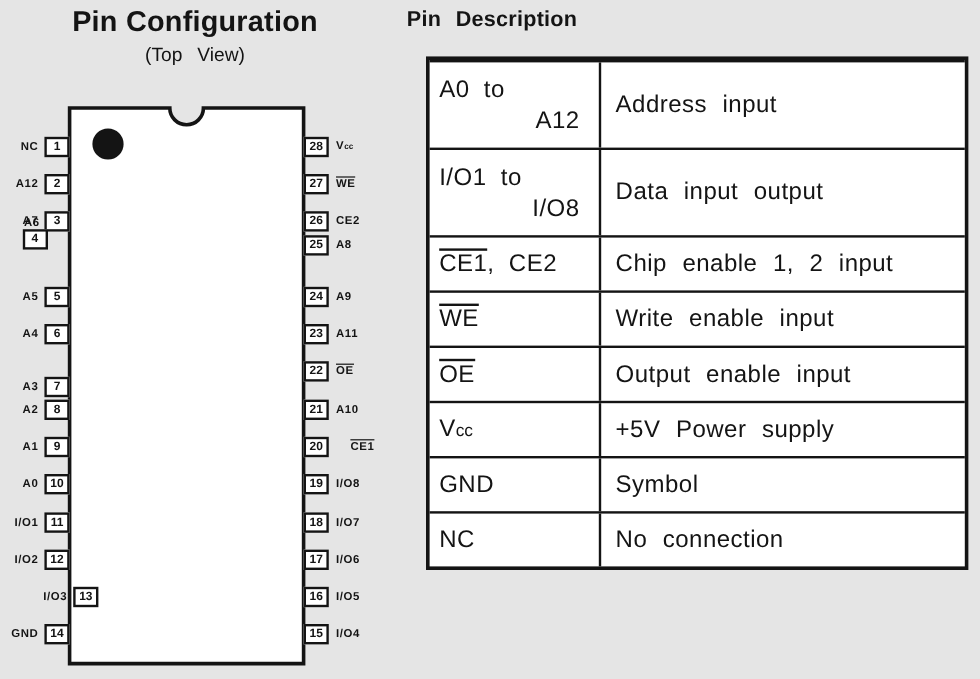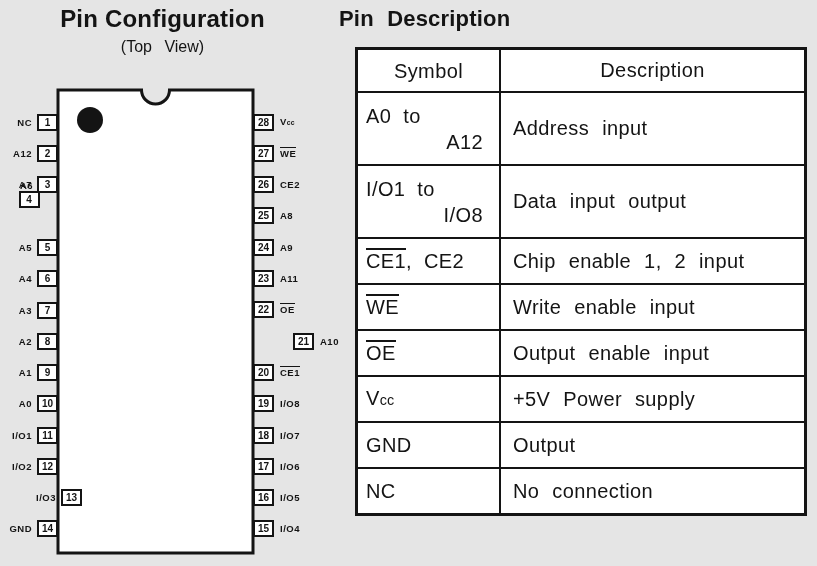--- a/index.html
+++ b/index.html
@@ -27,21 +27,21 @@
     flex:0 0 auto;width:21px;height:17px;border:2px solid #141414;box-sizing:border-box;
     background:#fff;font-size:10px;font-weight:700;
     display:flex;align-items:center;justify-content:center;line-height:12px;
   }
   .ov{border-top:1.6px solid #141414;}
   .ov:empty,.sub:empty{display:none;}
   .sub{font-size:0.72em;letter-spacing:0;}
   
   .desc-title{
     position:absolute;left:339px;top:6px;
-    font-size:22px;font-weight:700;word-spacing:7px;letter-spacing:0.2px;
+    font-size:18px;font-weight:700;word-spacing:7px;letter-spacing:0.2px;
   }
   .ptable{
     position:absolute;left:355px;top:47px;width:452px;
     border:3px solid #141414;background:#fff;box-sizing:border-box;
   }
   .trow{display:grid;grid-template-columns:143px 1fr;border-top:2px solid #141414;height:44px;}
   .trow.thead{border-top:none;height:41px;}
   .trow.tall{height:71px;}
   .cell{box-sizing:border-box;}
   .sym{
@@ -89,21 +89,21 @@
     <span class="pbox">4</span>
   </div>
       <div class="pin pin-left" style="top: 239px;">
     <span class="plabel"><span>A5</span></span>
     <span class="pbox">5</span>
   </div>
       <div class="pin pin-left" style="top: 270px;">
     <span class="plabel"><span>A4</span></span>
     <span class="pbox">6</span>
   </div>
-      <div class="pin pin-left" style="top: 302px;">
+      <div class="pin pin-left" style="top: 314px;">
     <span class="plabel"><span>A3</span></span>
     <span class="pbox">7</span>
   </div>
       <div class="pin pin-left" style="top: 333px;">
     <span class="plabel"><span>A2</span></span>
     <span class="pbox">8</span>
   </div>
       <div class="pin pin-left" style="top: 364px;">
     <span class="plabel"><span>A1</span></span>
     <span class="pbox">9</span>
@@ -135,41 +135,41 @@
     <span class="plabel"><span>V</span><span class="sub">cc</span></span>
   </div>
       <div class="pin pin-right" style="top: 145px;">
     <span class="pbox">27</span>
     <span class="plabel"><span class="ov">WE</span><span></span></span>
   </div>
       <div class="pin pin-right" style="top: 176px;">
     <span class="pbox">26</span>
     <span class="plabel"><span>CE2</span></span>
   </div>
-      <div class="pin pin-right" style="top: 207px;">
+      <div class="pin pin-right" style="top: 196px;">
     <span class="pbox">25</span>
     <span class="plabel"><span>A8</span></span>
   </div>
       <div class="pin pin-right" style="top: 239px;">
     <span class="pbox">24</span>
     <span class="plabel"><span>A9</span></span>
   </div>
       <div class="pin pin-right" style="top: 270px;">
     <span class="pbox">23</span>
     <span class="plabel"><span>A11</span></span>
   </div>
       <div class="pin pin-right" style="top: 301px;">
     <span class="pbox">22</span>
     <span class="plabel"><span class="ov">OE</span><span></span></span>
   </div>
-      <div class="pin pin-right" style="top: 333px; margin-left: 40px;">
+      <div class="pin pin-right" style="top: 333px;">
     <span class="pbox">21</span>
     <span class="plabel"><span>A10</span></span>
   </div>
-      <div class="pin pin-right" style="top: 364px;">
+      <div class="pin pin-right" style="top: 364px; gap: 12px;">
     <span class="pbox">20</span>
     <span class="plabel"><span class="ov">CE1</span><span></span></span>
   </div>
       <div class="pin pin-right" style="top: 395px;">
     <span class="pbox">19</span>
     <span class="plabel"><span>I/O8</span></span>
   </div>
       <div class="pin pin-right" style="top: 427px;">
     <span class="pbox">18</span>
     <span class="plabel"><span>I/O7</span></span>
@@ -184,24 +184,20 @@
   </div>
       <div class="pin pin-right" style="top: 520px;">
     <span class="pbox">15</span>
     <span class="plabel"><span>I/O4</span></span>
   </div>
     </div>
 
   <div class="desc-title">Pin Description</div>
 
   <div class="ptable">
-    <div class="trow thead">
-      <div class="cell sym">Symbol</div>
-      <div class="cell desc">Description</div>
-    </div>
     <div id="table-body">
         <div class="trow tall">
     <div class="cell sym">
       <div class="l1"><span>A0 to</span></div>
       <div class="l2">A12</div>
     </div>
     <div class="cell desc">Address input</div>
   </div>
         <div class="trow tall">
     <div class="cell sym">
@@ -236,21 +232,21 @@
       <div class="l1"><span>V</span><span class="sub">cc</span></div>
 
     </div>
     <div class="cell desc">+5V Power supply</div>
   </div>
         <div class="trow">
     <div class="cell sym">
       <div class="l1"><span>GND</span></div>
 
     </div>
-    <div class="cell desc">Output</div>
+    <div class="cell desc">Symbol</div>
   </div>
         <div class="trow">
     <div class="cell sym">
       <div class="l1"><span>NC</span></div>
 
     </div>
     <div class="cell desc">No connection</div>
   </div>
       </div>
   </div>

